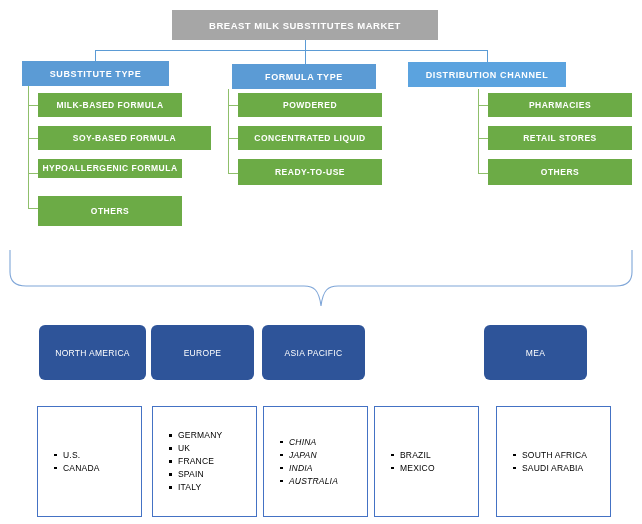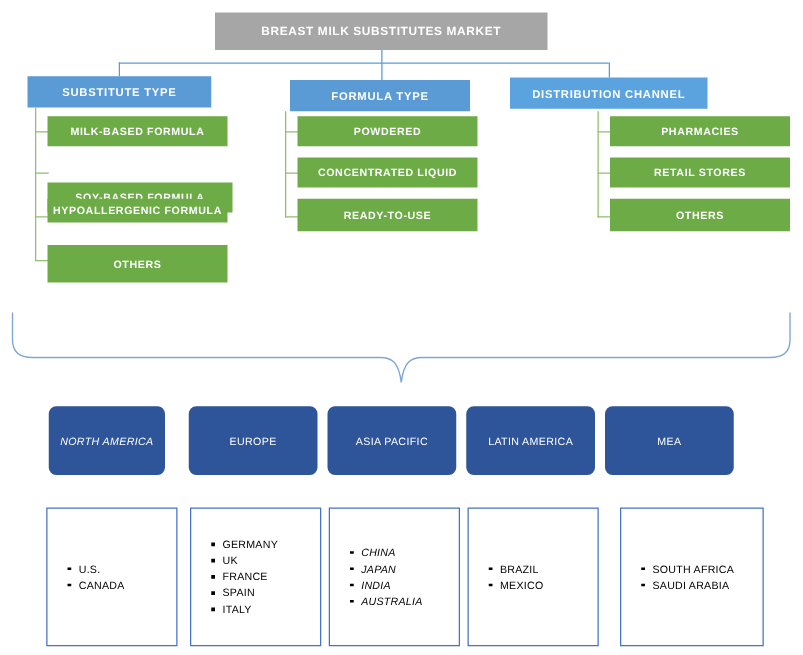--- a/index.html
+++ b/index.html
@@ -135,21 +135,21 @@
   </div>
   <div class="abs ln-green vline" style="left:28px; top:86px; height:122px;"></div>
   <div class="abs ln-green hline" style="left:28px; top:105px; width:11px;"></div>
   <div class="abs ln-green hline" style="left:28px; top:138px; width:11px;"></div>
   <div class="abs ln-green hline" style="left:28px; top:173px; width:11px;"></div>
   <div class="abs ln-green hline" style="left:28px; top:208px; width:11px;"></div>
 
   <div class="abs sub-box" style="left:38px; top:93px; width:144px; height:24px;">
     <span class="lbl">MILK-BASED FORMULA</span>
   </div>
-  <div class="abs sub-box" style="left:38px; top:126px; width:148px; height:24px;margin-top:20px;">
+  <div class="abs sub-box" style="left:38px; top:126px; width:173px; height:24px;">
     <span class="lbl">SOY-BASED FORMULA</span>
   </div>
   <div class="abs sub-box" style="left:38px; top:159px; width:144px; height:19px;">
     <span class="lbl">HYPOALLERGENIC FORMULA</span>
   </div>
   <div class="abs sub-box" style="left:38px; top:196px; width:144px; height:30px;">
     <span class="lbl">OTHERS</span>
   </div>
 
   <div class="abs seg-head h2">
@@ -193,31 +193,28 @@
              C 10,14 10,18 10,24
              C 10,34 16,38 26,38
              L 304,38
              C 314,38 319,42 321,58
              C 323,42 328,38 338,38
              L 616,38
              C 626,38 632,34 632,24
              C 632,18 632,14 632,2" fill="none" stroke="#7fa6d8" stroke-width="1.1"></path>
   </svg>
 
-  <div class="abs region-box" style="left:39px; width:93px;font-style:italic;">
+  <div class="abs region-box" style="left:39px; width:107px;">
     <span class="lbl">NORTH AMERICA</span>
   </div>
   <div class="abs region-box" style="left:151px; width:103px;">
     <span class="lbl">EUROPE</span>
   </div>
   <div class="abs region-box" style="left:262px; width:103px;">
     <span class="lbl">ASIA PACIFIC</span>
-  </div>
-  <div class="abs region-box" style="left:373px; width:103px;">
-    <span class="lbl">LATIN AMERICA</span>
   </div>
   <div class="abs region-box" style="left:484px; width:103px;">
     <span class="lbl">MEA</span>
   </div>
 
   <div class="abs list-box" style="left:37px; width:105px;">
     <ul>
       <li>U.S.</li>
       <li>CANADA</li>
     </ul>

